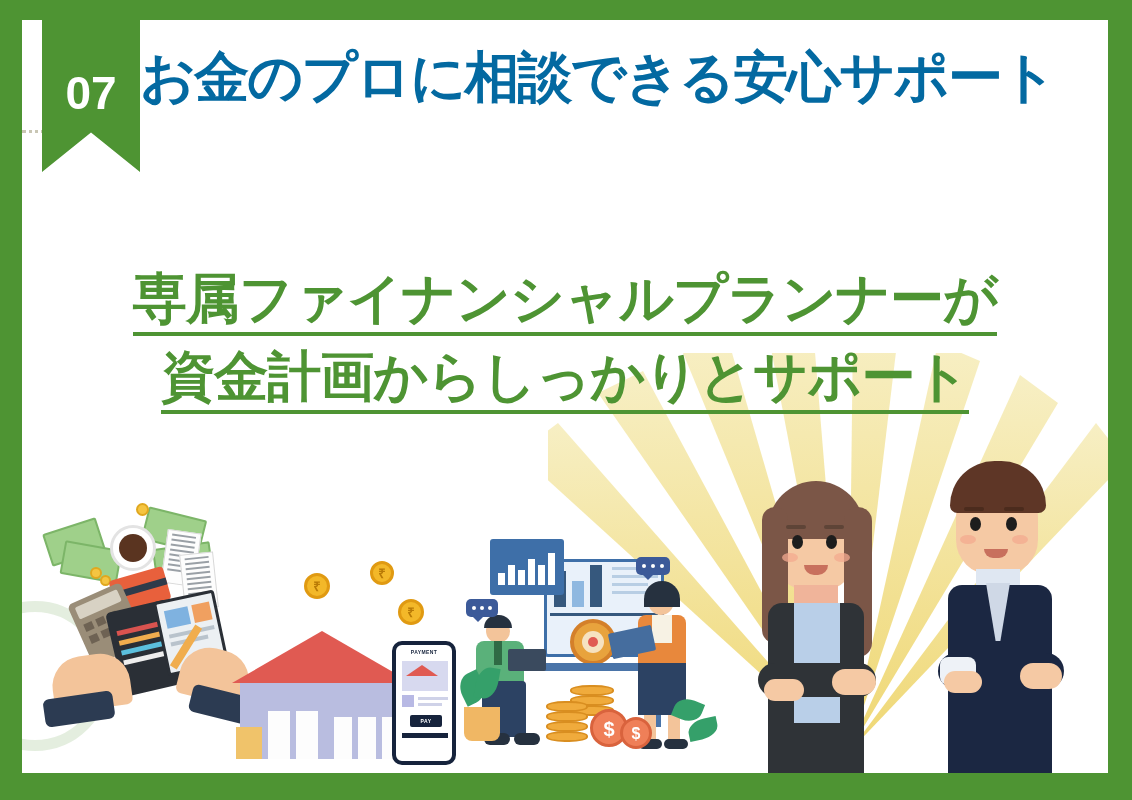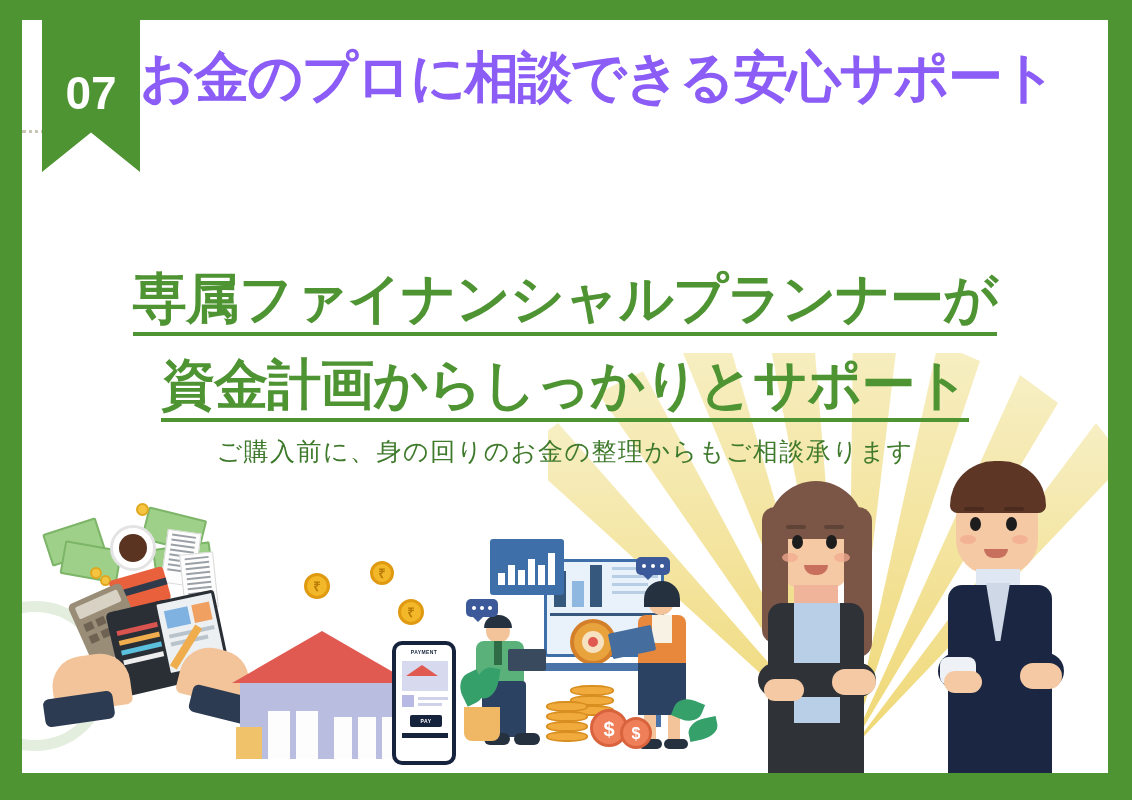--- a/index.html
+++ b/index.html
@@ -22,21 +22,21 @@
     border-top:3px dotted #c9c6b4; z-index:2;
   }
 
   
   #headline { position:absolute; left:0; top:245px; width:1086px; text-align:center; z-index:5; }
   .hl-line {
     display:inline-block; color:#4E9433; font-size:54px; font-weight:bold;
     letter-spacing:-1px; line-height:66px; white-space:nowrap;
     border-bottom:4px solid #4E9433; padding-bottom:1px;
   }
-  .hl-row { margin-bottom:15px; }
+  .hl-row { margin-bottom:7px; }
   #subtitle {
     position:absolute; left:0; top:415px; width:1086px; text-align:center;
     color:#3f7a2c; font-size:25px; letter-spacing:1.5px; z-index:5; white-space:nowrap;
   }
 
   
   #sunburst { position:absolute; right:0; bottom:0; width:560px; height:420px; z-index:1; }
 
   
   #illus { position:absolute; left:0; bottom:0; width:1086px; height:320px; z-index:2; }
@@ -351,29 +351,28 @@
     <div style="position:absolute; left:20px; top:0; width:1086px; height:150px; background:#ffffff; z-index:3;"></div>
 
     <div id="header-dots" style="left:0; top:110px; width:1086px;"></div>
 
     <div style="position:absolute; left:20px; top:0; width:98px; height:152px; background:#4E9433; z-index:6;
                 clip-path:polygon(0 0,100% 0,100% 100%,50% 74%,0 100%);
                 display:flex; align-items:flex-start; justify-content:center;">
       <span style="color:#fff; font-size:46px; font-weight:bold; margin-top:46px;">07</span>
     </div>
 
-    <div style="position:absolute; left:118px; top:16px; width:970px; height:82px; color:#8b5cf6;
+    <div style="position:absolute; left:118px; top:16px; width:970px; height:82px; color:#0369a1;
                 font-size:55px; font-weight:bold; line-height:82px; letter-spacing:-2px;
                 white-space:nowrap; z-index:6;">お金のプロに相談できる安心サポート</div>
 
     <div id="headline">
       <div class="hl-row">
         <span class="hl-line">専属ファイナンシャルプランナーが</span>
       </div>
       <div class="hl-row">
         <span class="hl-line">資金計画からしっかりとサポート</span>
       </div>
     </div>
 
-    <div id="subtitle">ご購入前に、身の回りのお金の整理からもご相談承ります</div>
 
   </div>
 </div>
 
 </body></html>

